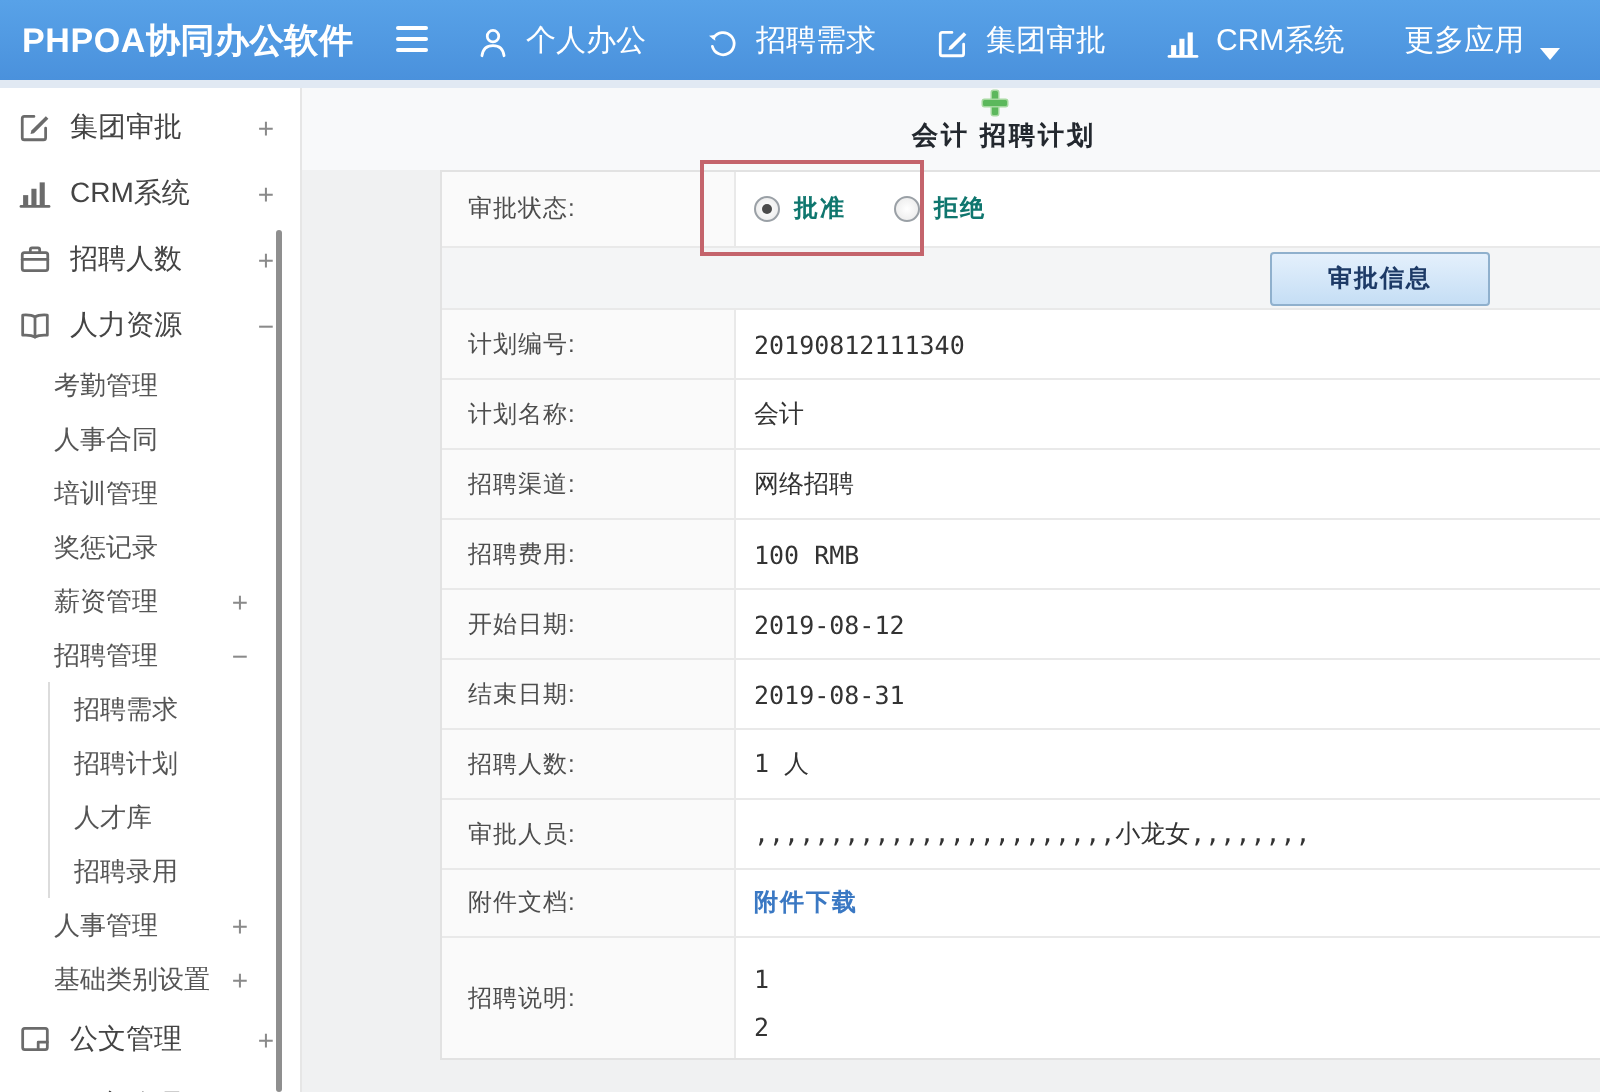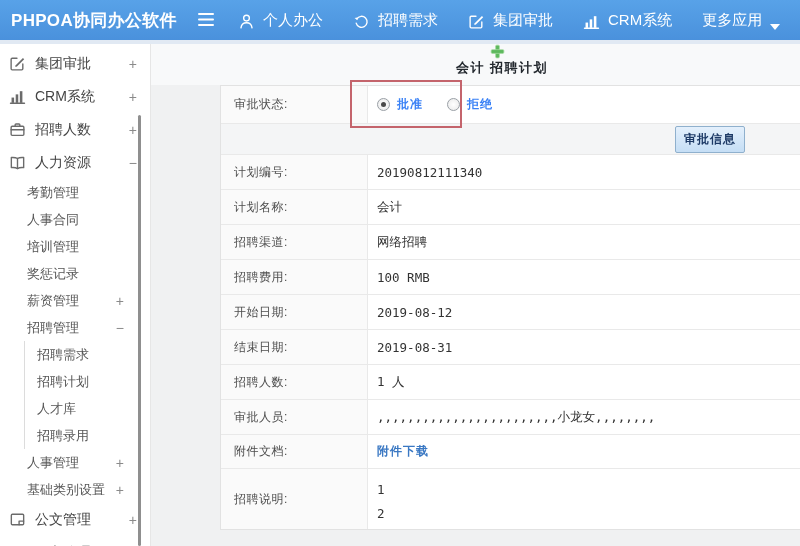--- a/index.html
+++ b/index.html
@@ -57,29 +57,29 @@
   }
   .status-row { height:38px; }
   .field-row { height:35px; }
   .row-link { height:34px; }
   .row-multiline { height:60px; }
   .row-multiline .value-cell { align-items:flex-start; padding-top:9px; white-space:pre-line; line-height:24px; }
   .action-row { height:31px; background:#f4f5f6; justify-content:flex-end; align-items:center; padding-right:58px; }
   .approve-btn {
     font-family:"Liberation Sans", sans-serif; font-size:12px; font-weight:bold; color:#1d3a66;
     background:linear-gradient(#e4f0fc,#c5def5); border:1px solid #8fb0cd; border-radius:2px;
-    padding:4px 8px; cursor:pointer; letter-spacing:1px;
+    padding:4px 28px; cursor:pointer; letter-spacing:1px;
   }
   .radio-opt { display:flex; align-items:center; margin-right:24px; cursor:pointer; }
   .radio {
     width:13px; height:13px; border-radius:50%; border:1px solid #9aa0a6;
     background:radial-gradient(#ffffff,#e8e8e8); position:relative; margin-right:7px; flex:none;
   }
   .radio.checked::after { content:""; position:absolute; left:3px; top:3px; right:3px; bottom:3px; border-radius:50%; background:#4a4a4a; }
-  .radio-label { font-size:12px; font-weight:bold; color:#3b82f6; letter-spacing:1px; font-family:Liberation Serif, serif; }
+  .radio-label { font-size:12px; font-weight:bold; color:#0f766e; letter-spacing:1px; font-family:Liberation Serif, serif; }
   .red-annotation { position:absolute; left:199px; top:36px; width:112px; height:48px; border:2px solid var(--annotation_red,#c4646c); pointer-events:none; }
   .link { color:var(--link_blue,#3a78c3); font-weight:bold; text-decoration:none; cursor:pointer; letter-spacing:1px; font-size:12px; }
   svg { display:block; }
 </style>
 </head>
 <body>
 
 <div class="screen">
 
   <header class="topbar">

